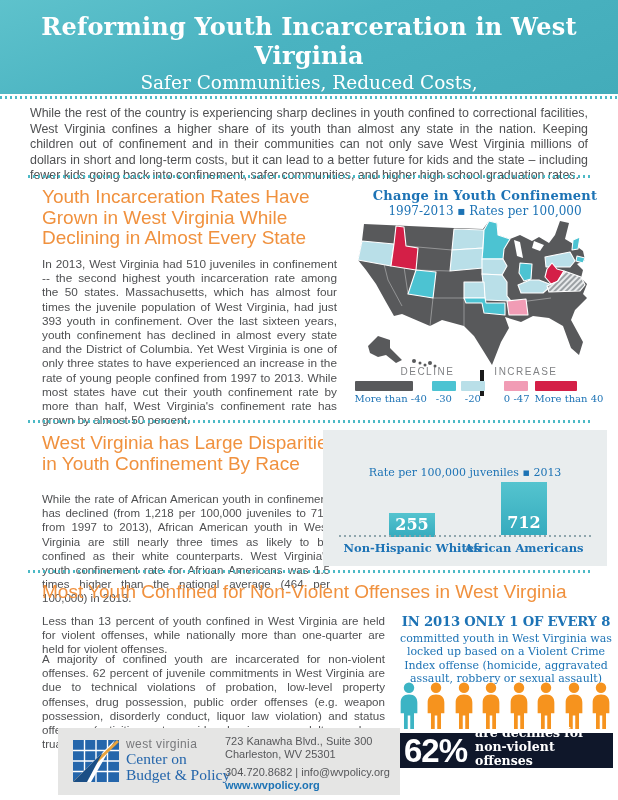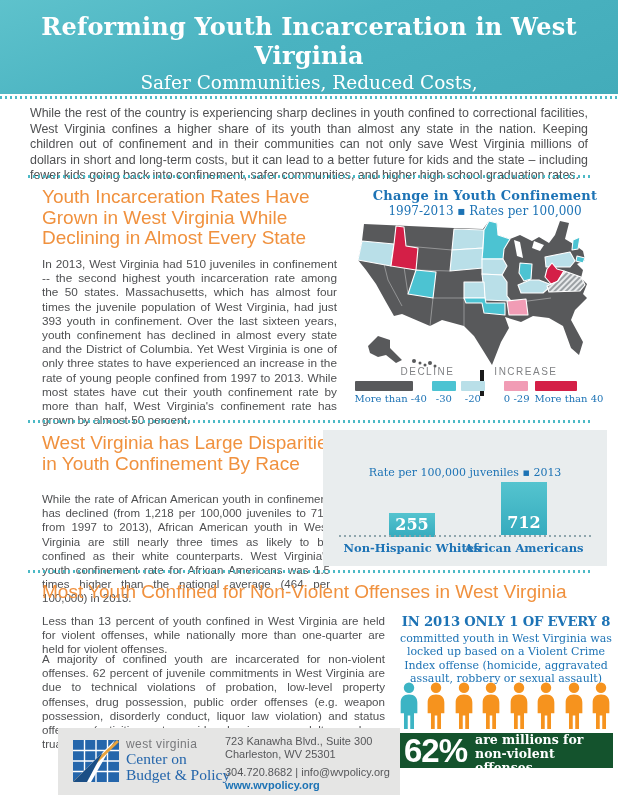--- a/index.html
+++ b/index.html
@@ -69,22 +69,22 @@
 
   
   .stat-title { left:398px; top:614px; width:216px; text-align:center;
     font-family:"DejaVu Serif", serif; font-weight:bold; color:#1d73b5;
     font-size:13.2px; letter-spacing:-0.2px; }
   .stat-text { left:398px; top:632px; width:216px; text-align:center;
     font-family:"DejaVu Serif", serif; color:#1d73b5; font-size:11px; line-height:13.4px; }
   .icon-row { left:397px; top:682px; width:216px; height:48px;
     display:flex; justify-content:space-between; align-items:flex-end; }
   .person { width:24px; height:48px; }
-  .banner { left:397px; top:733px; width:216px; height:35px; background:#14532d;
-    display:flex; align-items:flex-start; }
+  .banner { left:397px; top:733px; width:216px; height:35px; background:#0f172a;
+    display:flex; align-items:flex-end; }
   .banner-pct { color:#fff; font-weight:bold; font-size:33px; letter-spacing:-1px;
     padding-left:7px; line-height:35px; }
   .banner-txt { color:#fff; font-family:"DejaVu Serif", serif; font-weight:bold;
     font-size:12.5px; line-height:14px; padding-left:8px; }
 
   
   .footer-card { left:58px; top:728px; width:342px; height:67px; background:#e5e5e4;padding-left:36px; }
   .org-logo { position:absolute; left:15px; top:12px; }
   .org-text { position:absolute; left:68px; top:9px; }
   .org-small { font-size:12px; color:#77787b; letter-spacing:.4px; }
@@ -185,21 +185,21 @@
       <div class="legend-bin">
         <div class="legend-swatch" style="width: 24px; background: rgb(76, 195, 210);"></div>
         <div class="legend-bin-label">-30</div>
       </div>
       <div class="legend-bin">
         <div class="legend-swatch" style="width: 24px; background: rgb(185, 223, 232);"></div>
         <div class="legend-bin-label">-20</div>
       </div>
       <div class="legend-bin" style="margin-left:14px;">
         <div class="legend-swatch" style="width: 24px; background: rgb(241, 156, 181);"></div>
-        <div class="legend-bin-label">0 -29</div>
+        <div class="legend-bin-label">0 -47</div>
       </div>
       <div class="legend-bin">
         <div class="legend-swatch" style="width: 42px; background: rgb(212, 31, 71);"></div>
         <div class="legend-bin-label">More than 40</div>
       </div>
     </div>
   </div>
 
   <div class="abs dotline" style="left:28px;top:420px;width:562px;"></div>
 
@@ -259,21 +259,21 @@
         </svg></span>
       <span class="person"><svg width="24" height="48" viewBox="0 0 22 46">
           <circle cx="11" cy="5.5" r="5" fill="#f6931e"></circle>
           <path fill="#f6931e" d="M11,12 c5.5,0 8,3 8,8 v10 h-3.2 v15 h-3.6 v-13 h-2.4 v13 H6.2 V30 H3 V20 c0,-5 2.5,-8 8,-8 Z"></path>
         </svg></span>
     </div>
 
   <div class="abs banner">
     <span class="banner-pct">62%</span>
     <span class="banner-txt">
-      <span>are millions for</span><br>
+      <span>are declines for</span><br>
       <span>non-violent offenses</span>
     </span>
   </div>
 
   <div class="abs footer-card">
     <svg class="org-logo" width="46" height="42" viewBox="0 0 46 42">
       <rect x="0" y="0" width="46" height="42" fill="#2566ab"></rect>
       <g stroke="#ffffff" stroke-width="1.4">
         <line x1="11.5" y1="0" x2="11.5" y2="42"></line>
           <line x1="23" y1="0" x2="23" y2="42"></line>

